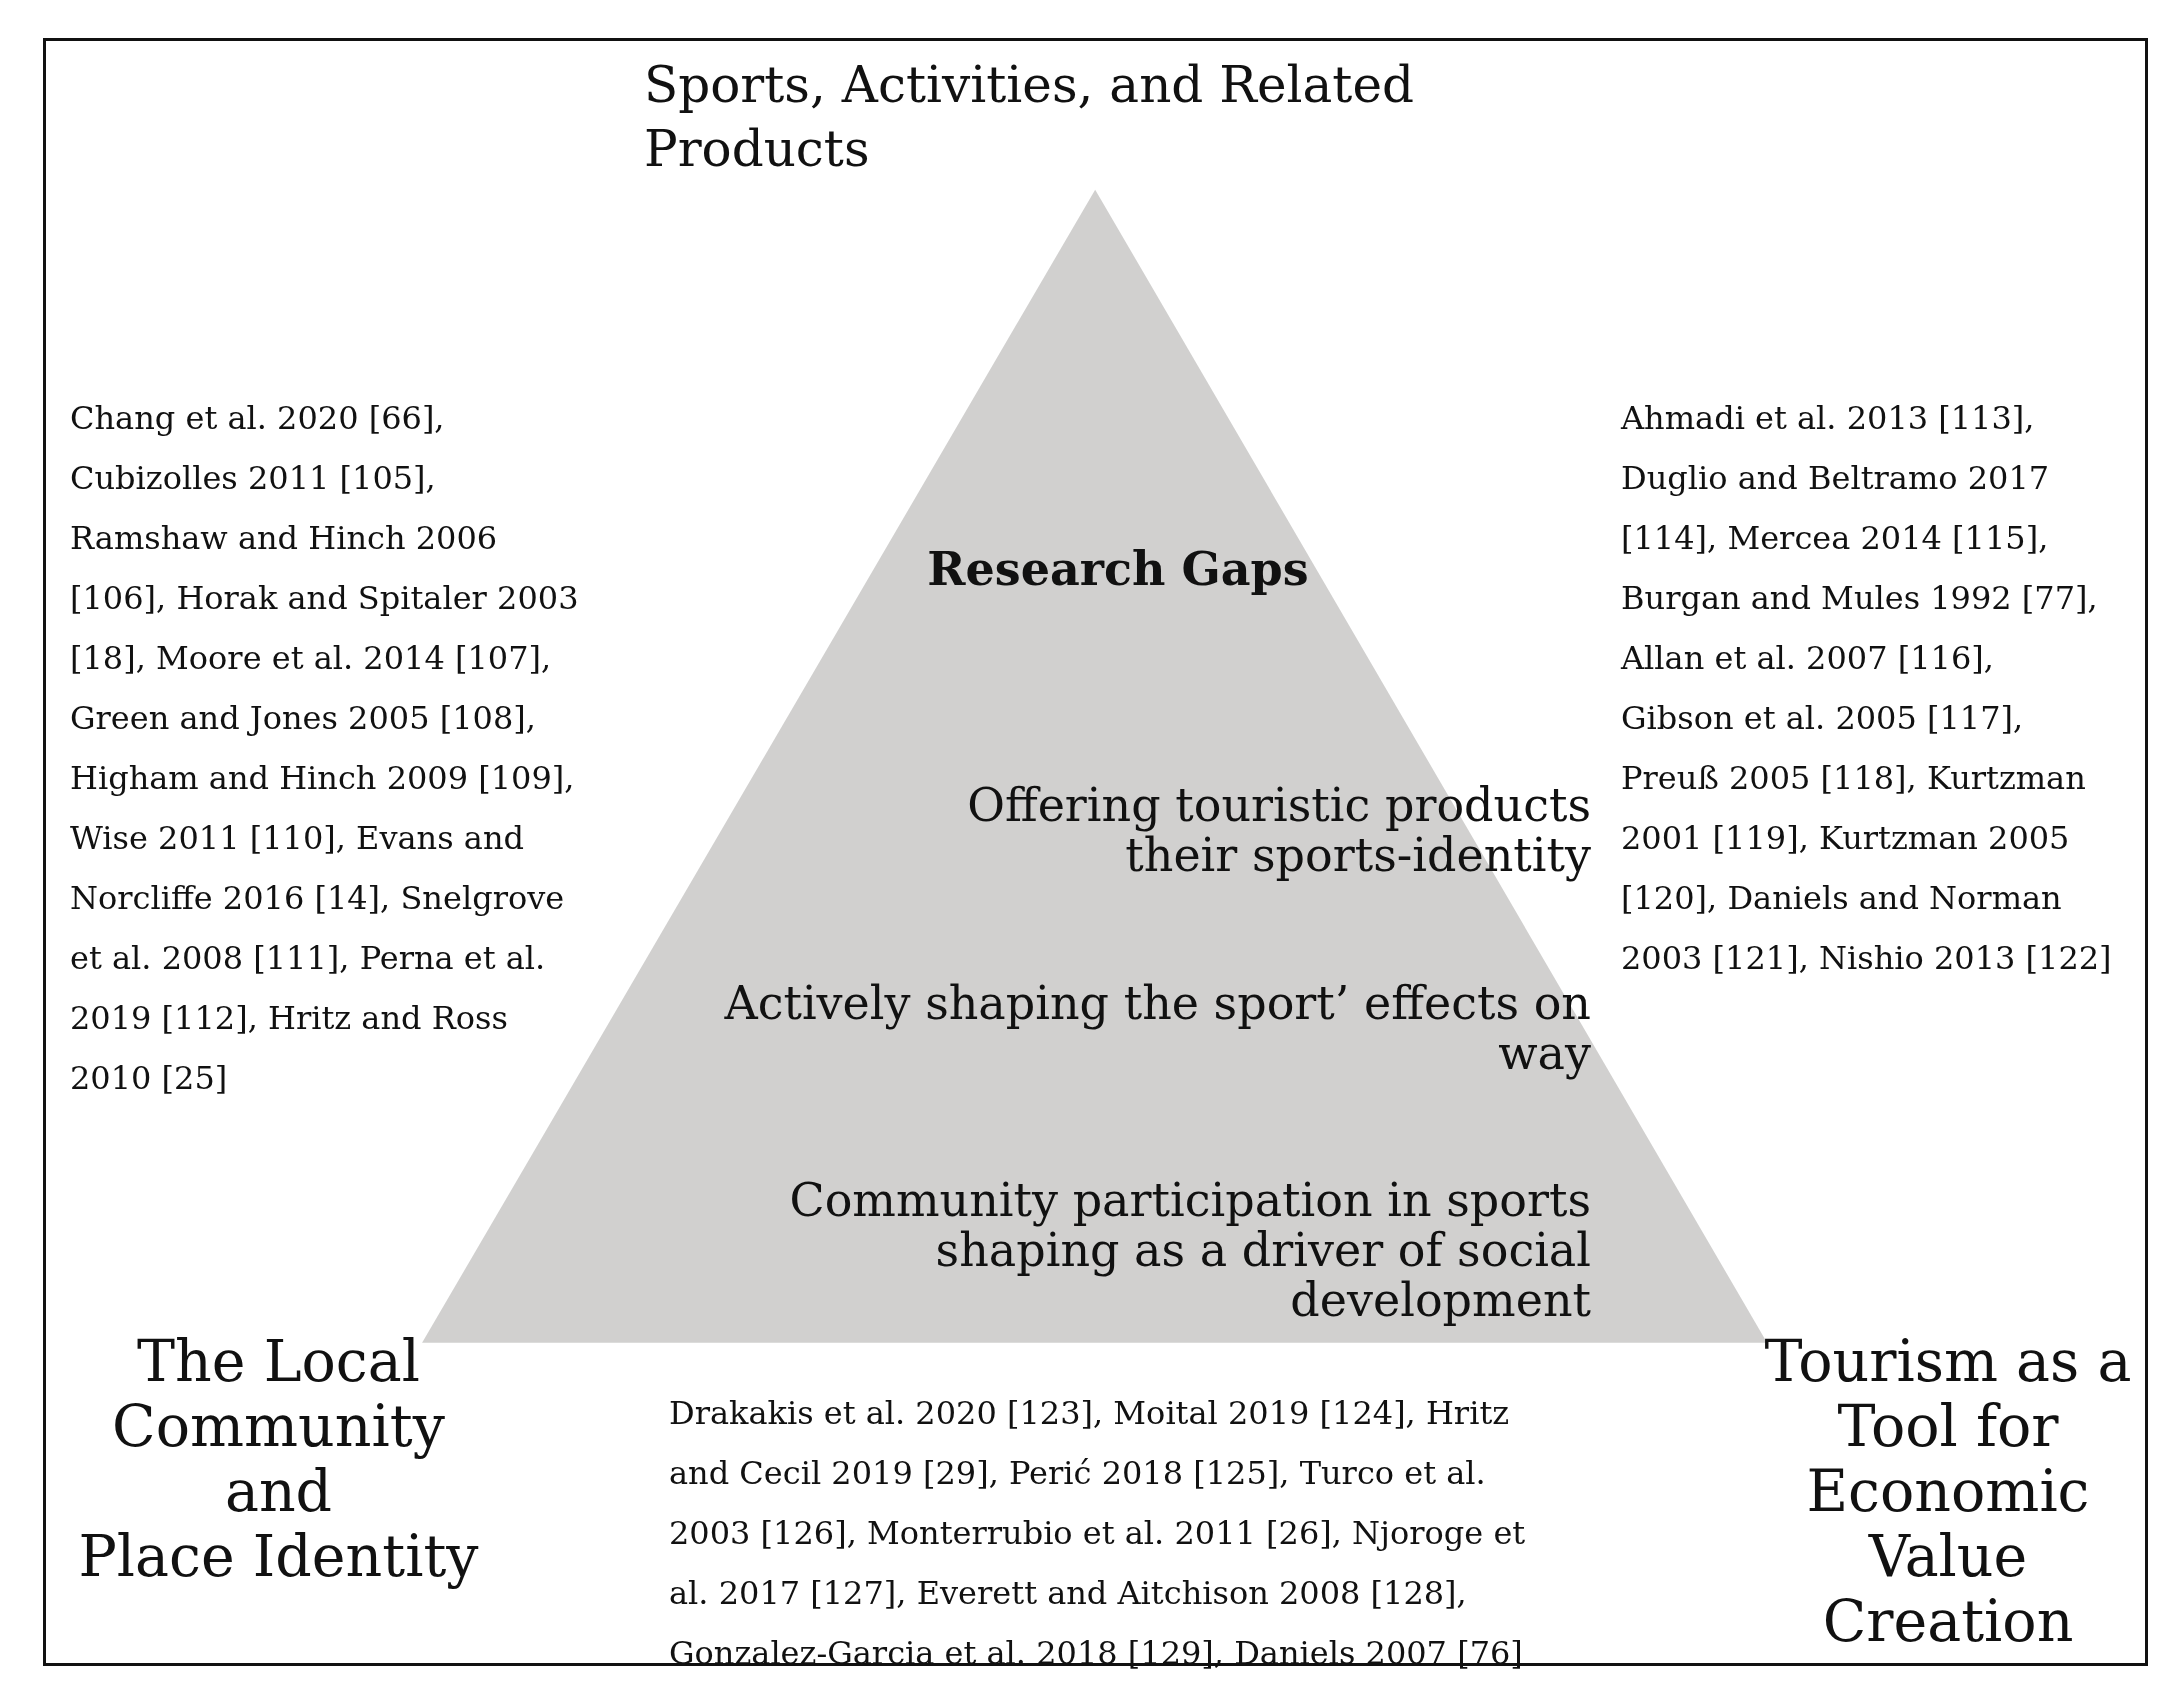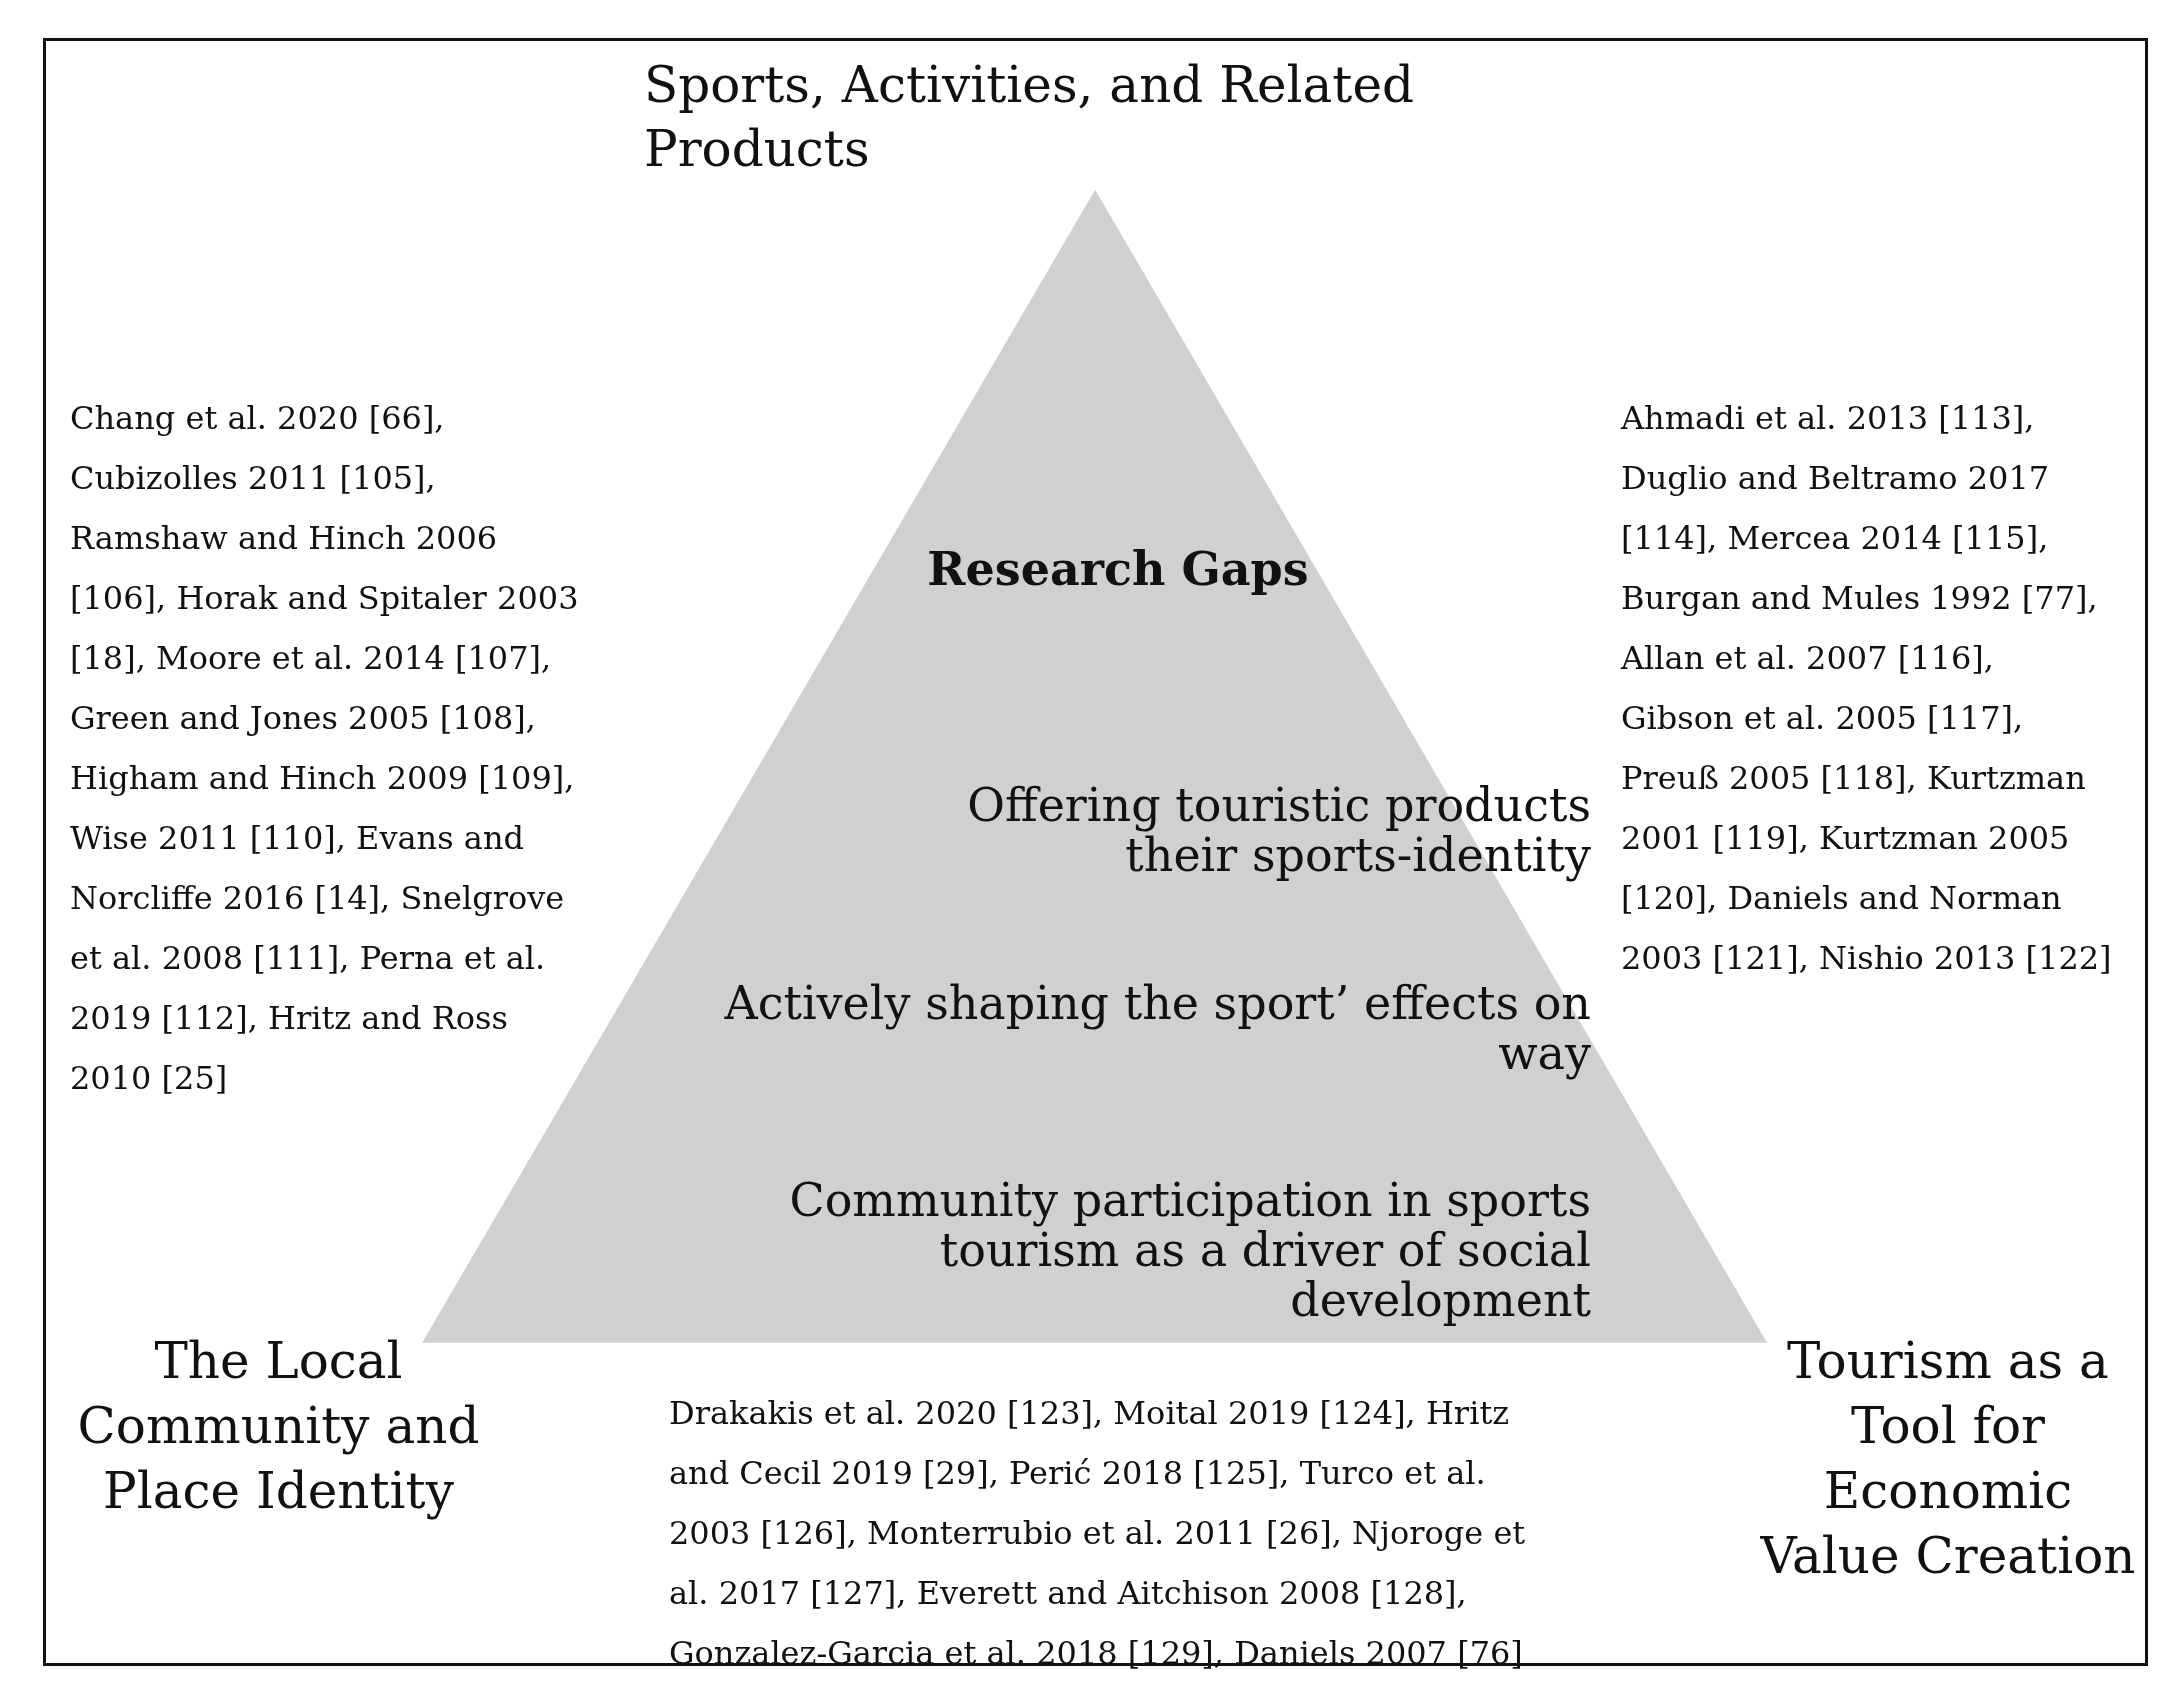--- a/index.html
+++ b/index.html
@@ -5,21 +5,21 @@
   html, body { margin:0; padding:0; background:#ffffff; }
   body { width:2172px; height:1700px; position:relative; overflow:hidden;
          font-family:"DejaVu Serif","Liberation Serif",serif; color:#111; }
   .frame { position:absolute; left:43px; top:38px; width:2105px; height:1628px;
            border:3px solid #111; box-sizing:border-box; }
   svg.tri { position:absolute; left:0; top:0; }
   .title { position:absolute; left:644px; width:947px; top:37px; text-align:left;
            font-size:50px; line-height:64px;margin-top:16px; }
   .cite { position:absolute; font-size:32px; line-height:60px; white-space:nowrap; }
   .cite div { display:block; }
-  .corner { position:absolute; text-align:center; font-size:50px; line-height:65px; }
+  .corner { position:absolute; text-align:center; font-size:57px; line-height:65px; }
   .gaps-title { position:absolute; left:822px; width:592px; top:522px; text-align:center;
                 font-size:46px; font-weight:bold;margin-top:20px; }
   .gap { position:absolute; left:644px; width:947px; text-align:right;
          font-size:46px; line-height:50px; }
 </style>
 </head>
 <body>
 
 <div class="frame"></div>
 
@@ -65,21 +65,21 @@
 <div class="gap" style="top:780px;">
   <div>Offering touristic products</div>
   <div>their sports-identity</div>
 </div>
 <div class="gap" style="top:978px;">
   <div>Actively shaping the sport’ effects on</div>
   <div>way</div>
 </div>
 <div class="gap" style="top:1175px;">
   <div>Community participation in sports</div>
-  <div>tourism as a driver of social</div>
+  <div>shaping as a driver of social</div>
   <div>development</div>
 </div>
 
 <div class="corner" style="left:77px; width:403px; top:1329px;">
   <div>The Local</div>
   <div>Community and</div>
   <div>Place Identity</div>
 </div>
 
 <div class="corner" style="left:1735px; width:426px; top:1329px;">

